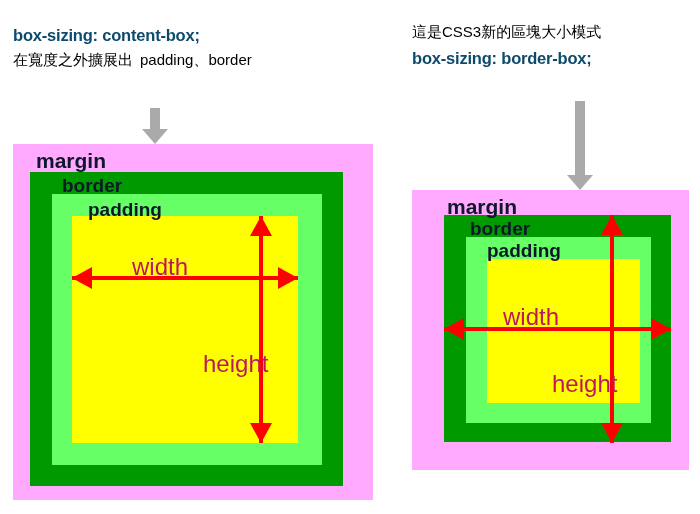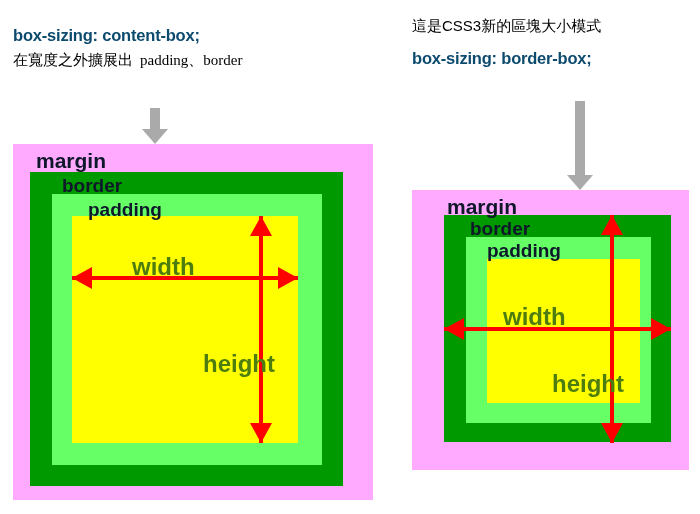--- a/index.html
+++ b/index.html
@@ -7,21 +7,21 @@
     width:700px;height:514px;position:relative;overflow:hidden;
     background:#ffffff;
     font-family:"Liberation Sans","DejaVu Sans",sans-serif;
   }
 
   
   .caption{position:absolute;white-space:nowrap;}
   .cap-line{line-height:1.32;}
   .cap-normal{font-size:15px;color:#000000;font-weight:400;}
   .cap-code{font-size:16.5px;color:#0c4a6e;font-weight:bold;letter-spacing:-0.2px;}
-  .cap-mix .mono{font-family:Liberation Serif, serif;font-weight:400;}
+  .cap-mix .mono{font-family:Liberation Sans, sans-serif;font-weight:400;}
 
   
   .gray-arrow{position:absolute;}
   .gray-arrow .shaft{position:absolute;background:#aaaaaa;}
   .gray-arrow .head{
     position:absolute;width:0;height:0;
     border-left:13px solid transparent;
     border-right:13px solid transparent;
     border-top:15px solid #aaaaaa;
   }
@@ -45,21 +45,21 @@
   .arrow-h .tip.left{left:0;border-right:20px solid #ff0000;}
   .arrow-h .tip.right{right:0;border-left:20px solid #ff0000;}
 
   .arrow-v{position:absolute;}
   .arrow-v .line{position:absolute;top:0;bottom:0;left:50%;margin-left:-2px;width:4px;background:#ff0000;}
   .arrow-v .tip{position:absolute;left:50%;width:0;height:0;
     border-left:11px solid transparent;border-right:11px solid transparent;margin-left:-11px;}
   .arrow-v .tip.up{top:0;border-bottom:20px solid #ff0000;}
   .arrow-v .tip.down{bottom:0;border-top:20px solid #ff0000;}
 
-  .dim-label{position:absolute;font-weight:bold;color:#4d7c0f;white-space:nowrap;line-height:1;}
+  .dim-label{position:absolute;font-weight:normal;color:#be185d;white-space:nowrap;line-height:1;}
 </style>
 </head>
 <body>
 
 <div class="caption" style="left:13px;top:22px;">
   <div class="cap-line cap-code" style="margin-top:3px;">box-sizing: content-box;</div>
   <div class="cap-line cap-normal cap-mix" style="margin-top:3px;">
     <span>在寬度之外擴展出</span><span class="mono" style="margin-left:7px;">padding、border</span>
   </div>
 </div>
@@ -85,23 +85,23 @@
 </div>
 <div class="dim-label" style="left:132px;top:255px;font-size:24px;">width</div>
 
 <div class="arrow-v" style="left:250px;top:216px;width:22px;height:227px;">
   <div class="line"></div>
   <div class="tip up"></div>
   <div class="tip down"></div>
 </div>
 <div class="dim-label" style="left:203px;top:352px;font-size:24px;">height</div>
 
-<div class="caption" style="left:412px;top:16px;">
+<div class="caption" style="left:412px;top:22px;">
   <div class="cap-line cap-normal">這是CSS3新的區塊大小模式</div>
-  <div class="cap-line cap-code" style="margin-top:12px;">box-sizing: border-box;</div>
+  <div class="cap-line cap-code" style="margin-top:6px;">box-sizing: border-box;</div>
 </div>
 
 <div class="gray-arrow" style="left:567px;top:101px;width:26px;height:89px;">
   <div class="shaft" style="left:8px;top:0;width:10px;height:76px;"></div>
   <div class="head" style="left:0;top:74px;"></div>
 </div>
 
 <div class="bm-margin" style="left:412px;top:190px;width:277px;height:280px;"></div>
 <div class="bm-border" style="left:444px;top:215px;width:227px;height:227px;"></div>
 <div class="bm-padding" style="left:466px;top:237px;width:185px;height:186px;"></div>

